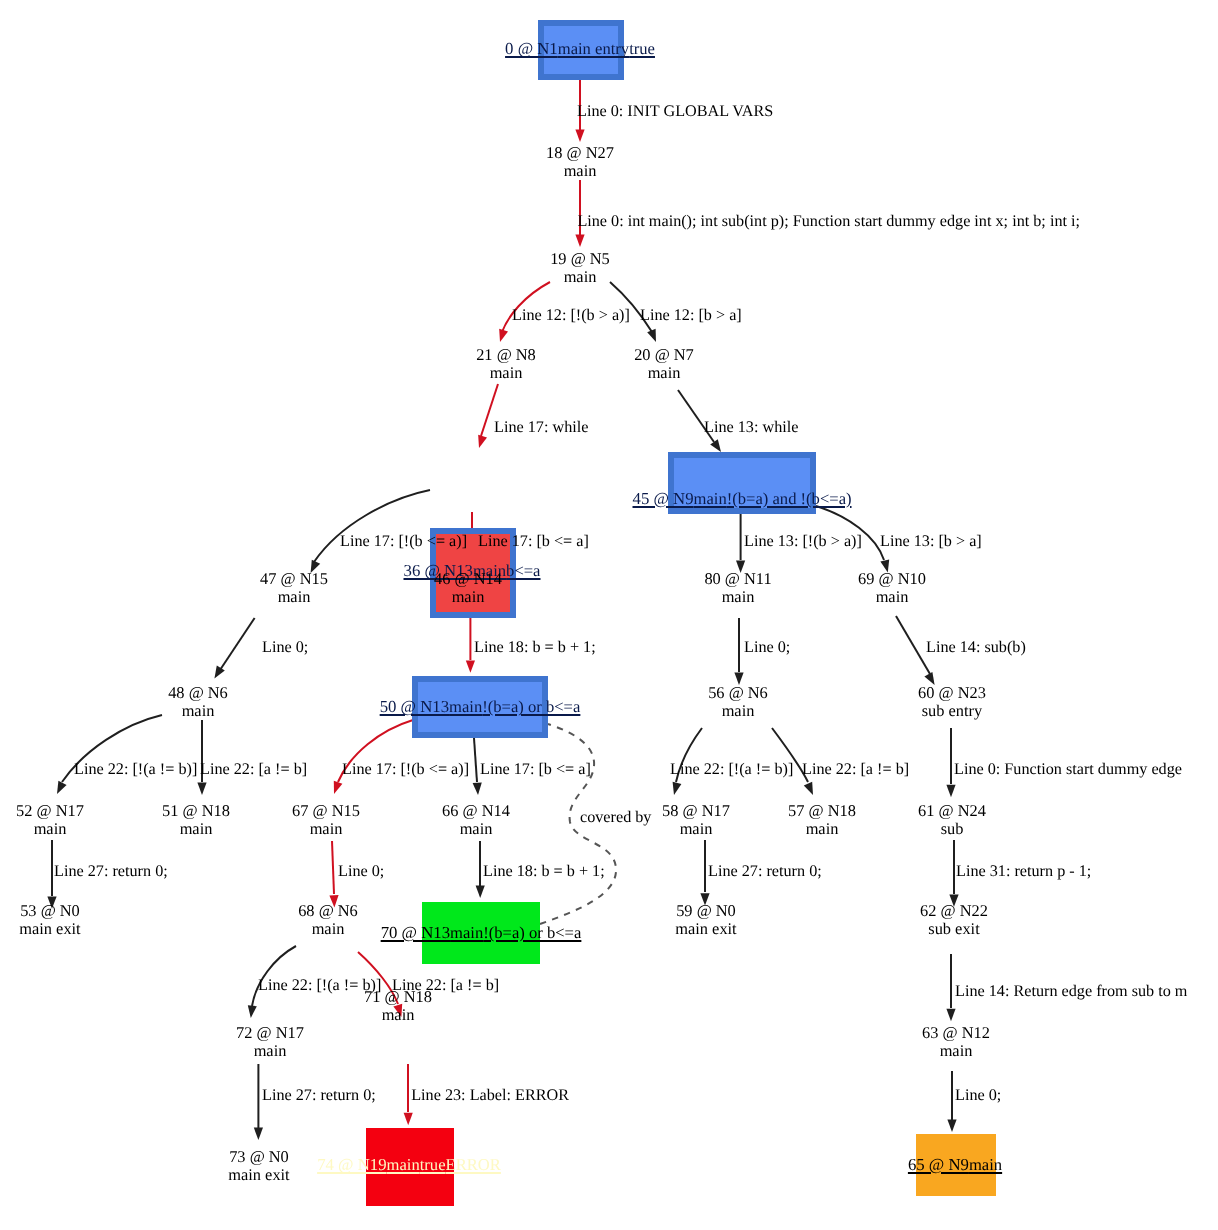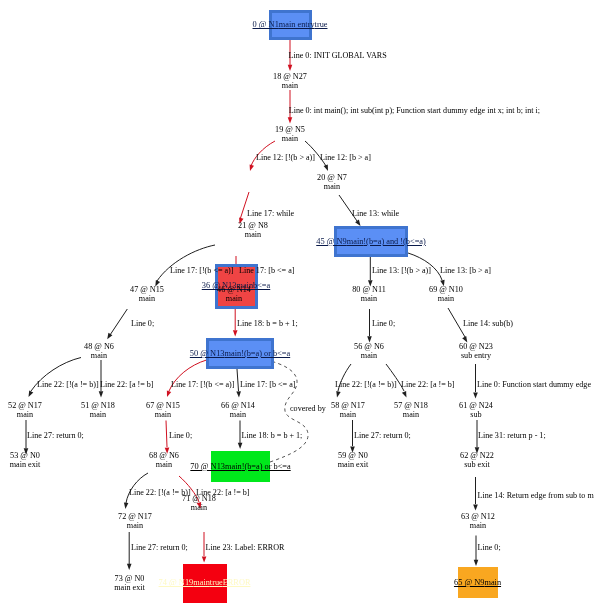--- a/index.html
+++ b/index.html
@@ -98,34 +98,34 @@
         <span class="ln">true</span>
       </div>
       <div class="node plain" style="left: 250px; top: 72px; width: 80px;">
         <span class="ln">18 @ N27</span>
         <span class="ln">main</span>
       </div>
       <div class="node plain" style="left: 250px; top: 125px; width: 80px;">
         <span class="ln">19 @ N5</span>
         <span class="ln">main</span>
       </div>
-      <div class="node plain" style="left: 213px; top: 173px; width: 80px; margin-top: 48px;">
+      <div class="node plain" style="left: 213px; top: 173px; width: 80px;">
         <span class="ln">21 @ N8</span>
         <span class="ln">main</span>
       </div>
       <div class="node plain" style="left: 292px; top: 173px; width: 80px;">
         <span class="ln">20 @ N7</span>
         <span class="ln">main</span>
       </div>
       <div class="node boxed" style="background: #ef4444; width: 43px; height: 45px; left: 214.5px; top: 225.5px; border-color: rgb(63, 116, 207); color: rgb(10, 26, 74); margin-top: 38px;">
         <span class="ln">36 @ N13</span>
         <span class="ln">main</span>
         <span class="ln">b&lt;=a</span>
       </div>
-      <div class="node boxed" style="background: rgb(91, 143, 245); width: 74px; height: 31px; left: 334px; top: 226px; border-color: rgb(63, 116, 207); color: rgb(10, 26, 74);">
+      <div class="node boxed" style="background: rgb(91, 143, 245); width: 74px; height: 31px; left: 334px; top: 226px; border-color: rgb(63, 116, 207); color: rgb(10, 26, 74); align-items: flex-end;">
         <span class="ln">45 @ N9</span>
         <span class="ln">main</span>
         <span class="ln">!(b=a) and !(b&lt;=a)</span>
       </div>
       <div class="node plain" style="left: 107px; top: 285px; width: 80px;">
         <span class="ln">47 @ N15</span>
         <span class="ln">main</span>
       </div>
       <div class="node plain" style="left: 194px; top: 285px; width: 80px;">
         <span class="ln">46 @ N14</span>

